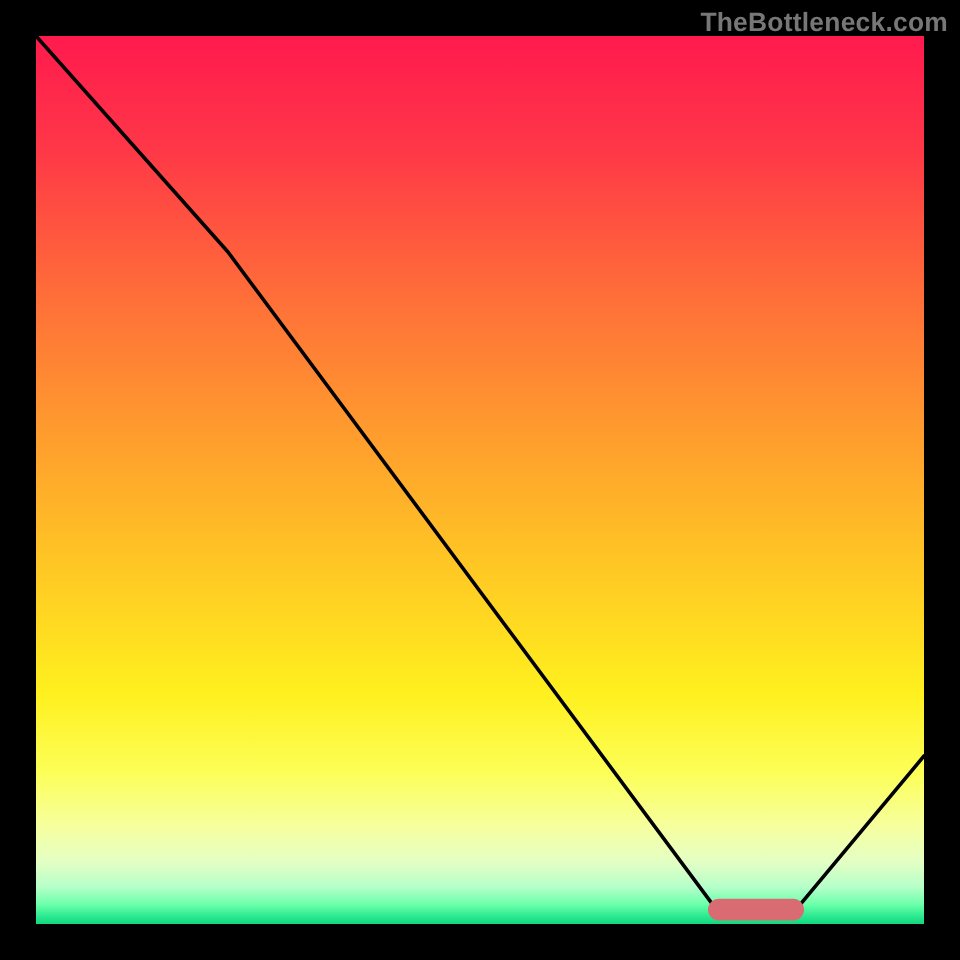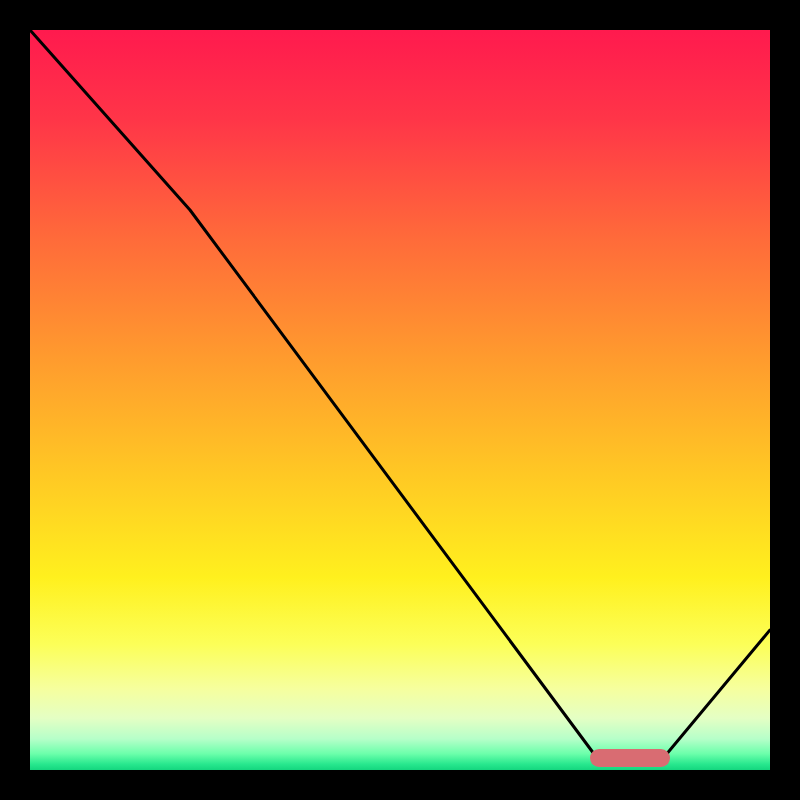--- a/index.html
+++ b/index.html
@@ -35,20 +35,21 @@
     letter-spacing: 0.2px;
     user-select: none;
   }
   svg { display: block; }
 </style>
 </head>
 <body>
 
 <div class="frame">
 
+  <div class="watermark">TheBottleneck.com</div>
 
   <div class="plot">
     <svg id="chart-svg" width="740" height="740" viewBox="0 0 740 740">
       <defs>
         <linearGradient id="bg-grad" x1="0" y1="0" x2="0" y2="1">
             <stop offset="0%" stop-color="#ff1a4e"></stop>
             <stop offset="12%" stop-color="#ff3548"></stop>
             <stop offset="28.000000000000004%" stop-color="#ff6a3a"></stop>
             <stop offset="44%" stop-color="#ff9a2e"></stop>
             <stop offset="60%" stop-color="#ffc824"></stop>

